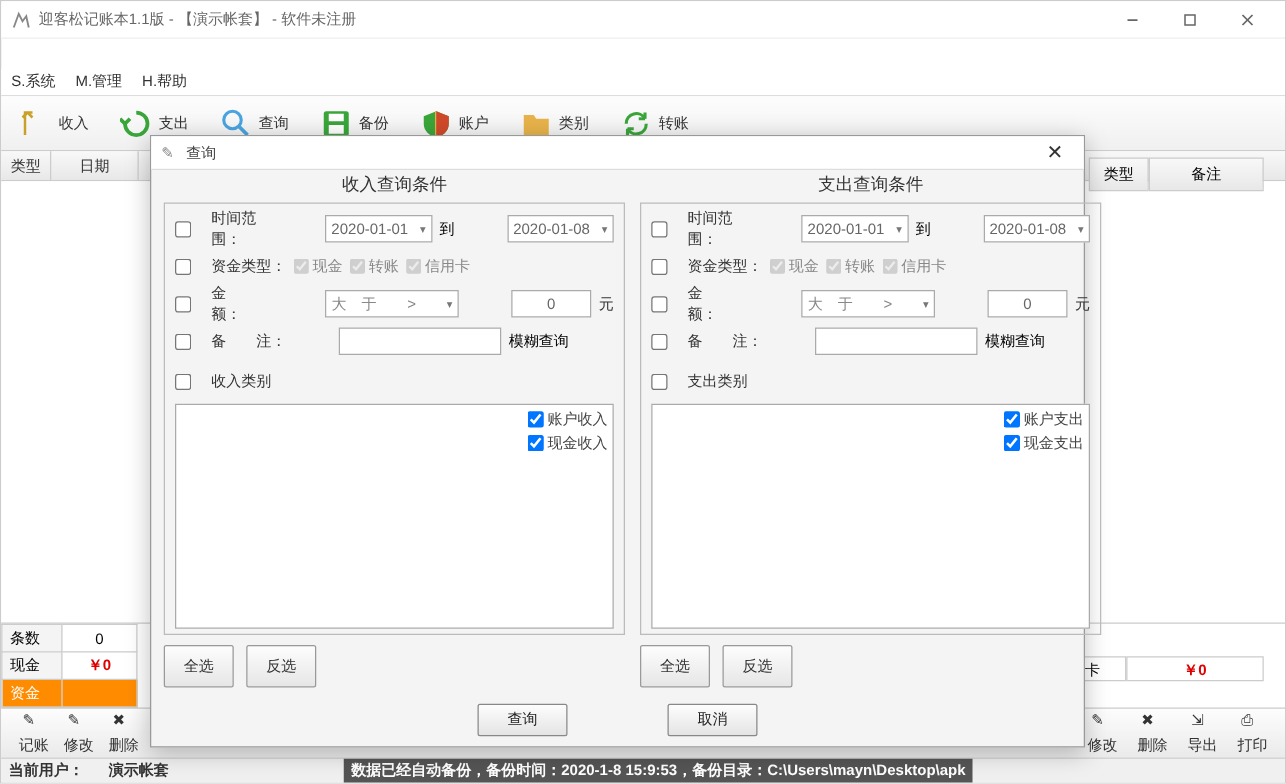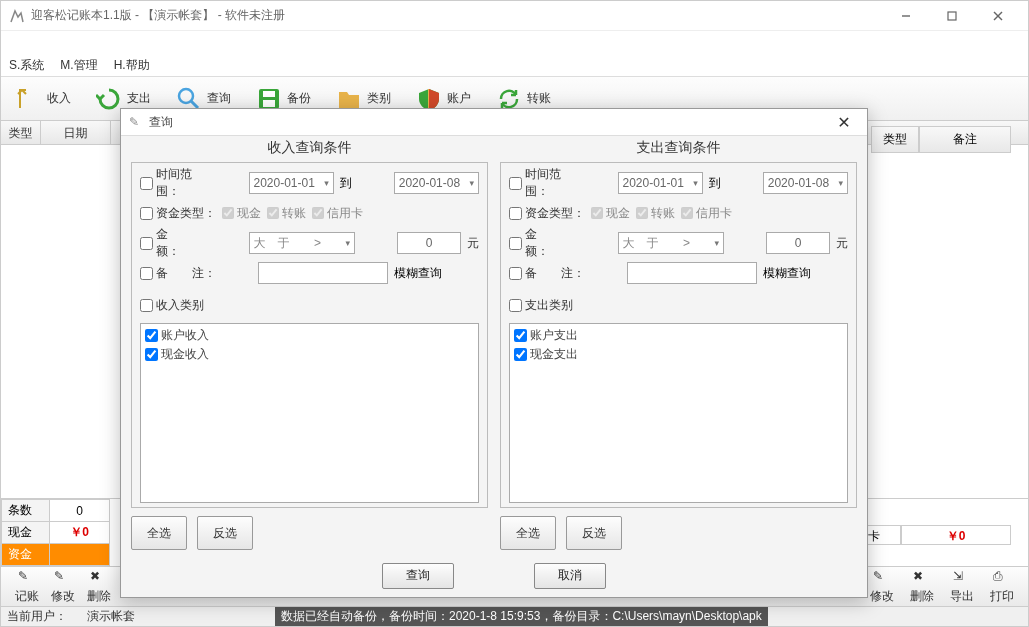--- a/index.html
+++ b/index.html
@@ -31,49 +31,49 @@
 .bottom-summary td { border: 1px solid #ccc; padding: 2px 6px; min-width: 48px; height: 18px; }
 .bottom-summary .lbl { background: #f4f4f4; }
 .red { color: #d00; font-weight: bold; }
 .orange-row td { background: #ff8c00; color: #fff; }
 
 .bottom-toolbar { height: 40px; background: linear-gradient(#fdfdfd,#eaeaea); border-top: 1px solid #ccc; display: flex; align-items: center; padding: 0 8px; }
 .bt-btn { display: flex; flex-direction: column; align-items: center; gap: 1px; padding: 2px 6px; cursor: pointer; color: #333; }
 .bt-btn .bt-icon { width: 18px; height: 18px; }
 .bt-group-right { margin-left: auto; display: flex; gap: 4px; }
 
-.statusbar { height: 20px; background: #f0f0f0; border-top: 1px solid #ccc; display: flex; align-items: center; padding: 0 6px; font-size: 12px; color: #333; }
+.statusbar { height: 20px; background: #f0f0f0; border-top: 1px solid #ccc; display: flex; align-items: center; padding: 0 6px; font-size: 12px; color: #333; font-weight: bold; }
 .statusbar .sb-sec { margin-right: 20px; }
 .statusbar .sb-backup { background: #555; color: #fff; padding: 1px 6px; }
 
 
 .dialog-backdrop { position: absolute; left: 0; top: 0; width: 100%; height: 100%; }
 .dialog { position: absolute; left: 120px; top: 108px; width: 748px; height: 490px; background: #f4f4f4; border: 1px solid #999; box-shadow: 0 4px 18px rgba(0,0,0,0.25); display: flex; flex-direction: column; }
 .dialog-titlebar { height: 28px; background: #fff; display: flex; align-items: center; padding: 0 8px; border-bottom: 1px solid #ddd; }
 .dialog-titlebar .dlg-icon { width: 14px; height: 14px; margin-right: 6px; color: #888; }
 .dialog-titlebar .dlg-title { flex: 1; color: #444; }
 .dialog-titlebar .dlg-close { width: 30px; height: 24px; display: flex; align-items: center; justify-content: center; cursor: pointer; color: #333; font-size: 16px; }
 .dialog-body { flex: 1; display: flex; gap: 12px; padding: 4px 10px; }
 .panel { flex: 1; display: flex; flex-direction: column; }
 .fieldset { border: 1px solid #bbb; padding: 8px 8px 4px 8px; margin-top: 22px; position: relative; }
 .fieldset .legend { position: absolute; top: -24px; left: 0; right: 0; text-align: center; font-size: 14px; color: #333; }
 .frow { display: flex; align-items: center; gap: 6px; margin-bottom: 6px; height: 24px; }
-.frow label { display: flex; align-items: center; gap: 3px; color: #333; }
+.frow label { display: flex; align-items: center; gap: 16px; color: #333; }
 .chk { width: 13px; height: 13px; }
 .date-combo, .num-input, .txt-input, .op-combo { height: 22px; border: 1px solid #aaa; background: #fff; padding: 0 4px; color: #666; margin-left: 36px; }
 .date-combo { width: 96px; display: inline-flex; align-items: center; justify-content: space-between; }
 .num-input { width: 64px; text-align: center; }
 .txt-input { width: 130px; }
 .op-combo { width: 120px; display: inline-flex; align-items: center; justify-content: space-between; color: #888; }
 .mini-check { display: inline-flex; align-items: center; gap: 3px; color: #888; }
 .mini-check input { width: 12px; height: 12px; }
 .unit { color: #333; }
 .caret { font-size: 9px; color: #777; }
 .category-box { border: 1px solid #aaa; background: #fff; height: 180px; margin-top: 2px; padding: 2px; overflow: auto; }
-.cat-item { display: flex; align-items: center; gap: 3px; color: #444; padding: 1px 2px; }
+.cat-item { display: flex; align-items: center; gap: 3px; color: #444; padding: 1px 2px; justify-content: flex-end; }
 .btn-row { display: flex; gap: 10px; margin-top: 8px; }
 .btn { min-width: 56px; height: 34px; background: linear-gradient(#fdfdfd,#e6e6e6); border: 1px solid #999; border-radius: 2px; cursor: pointer; color: #333; }
 .dialog-footer { height: 44px; display: flex; align-items: center; justify-content: center; gap: 80px; }
 .btn-main { width: 72px; height: 26px; background: linear-gradient(#fdfdfd,#e4e4e4); border: 1px solid #888; border-radius: 2px; cursor: pointer; color: #222; }
 
 .behind-right-col { position: absolute; right: 18px; top: 126px; width: 140px; display:flex; }
 .behind-right-col .gh-cell { background: linear-gradient(#f8f8f8,#e8e8e8); border:1px solid #ccc; padding:4px 6px; text-align:center; }
 .behind-right-col .gh-type2 { width:48px; } .behind-right-col .gh-note2 { flex:1; }
 
 .behind-bottom-right { position:absolute; right:18px; bottom:82px; width:150px; display:flex; }
@@ -151,34 +151,34 @@
             <rect x="3" y="3" width="20" height="20" rx="2" fill="#3aa63a"></rect>
             <rect x="7" y="5" width="12" height="6" fill="#fff"></rect>
             <rect x="7" y="14" width="12" height="7" fill="#fff"></rect>
           </svg>
         </span>
       <span>备份</span>
     </div>
     <div class="tb-btn">
       <span class="tb-icon">
           <svg width="26" height="26">
-            <path d="M3 6 L11 6 L13 9 L23 9 L23 22 L3 22 Z" fill="#e8b34a"></path>
-          </svg>
-        </span>
-      <span>类别</span>
-    </div>
-    <div class="tb-btn">
-      <span class="tb-icon">
-          <svg width="26" height="26">
             <path d="M13 3 L23 7 L23 13 C23 19 18 23 13 24 C8 23 3 19 3 13 L3 7 Z" fill="#3aa63a"></path>
             <path d="M13 3 L13 24" stroke="#e8b34a" stroke-width="2"></path>
             <path d="M13 3 L23 7 L23 13 C23 19 18 23 13 24 Z" fill="#d04a2a"></path>
           </svg>
         </span>
       <span>账户</span>
+    </div>
+    <div class="tb-btn">
+      <span class="tb-icon">
+          <svg width="26" height="26">
+            <path d="M3 6 L11 6 L13 9 L23 9 L23 22 L3 22 Z" fill="#e8b34a"></path>
+          </svg>
+        </span>
+      <span>类别</span>
     </div>
     <div class="tb-btn">
       <span class="tb-icon">
           <svg width="26" height="26">
             <path d="M5 13 A8 8 0 0 1 20 9 M21 13 A8 8 0 0 1 6 17" stroke="#3aa63a" stroke-width="2.5" fill="none"></path>
             <path d="M20 9 L20 4 M20 9 L15 9 M6 17 L6 22 M6 17 L11 17" stroke="#3aa63a" stroke-width="2.5" fill="none"></path>
           </svg>
         </span>
       <span>转账</span>
     </div>

